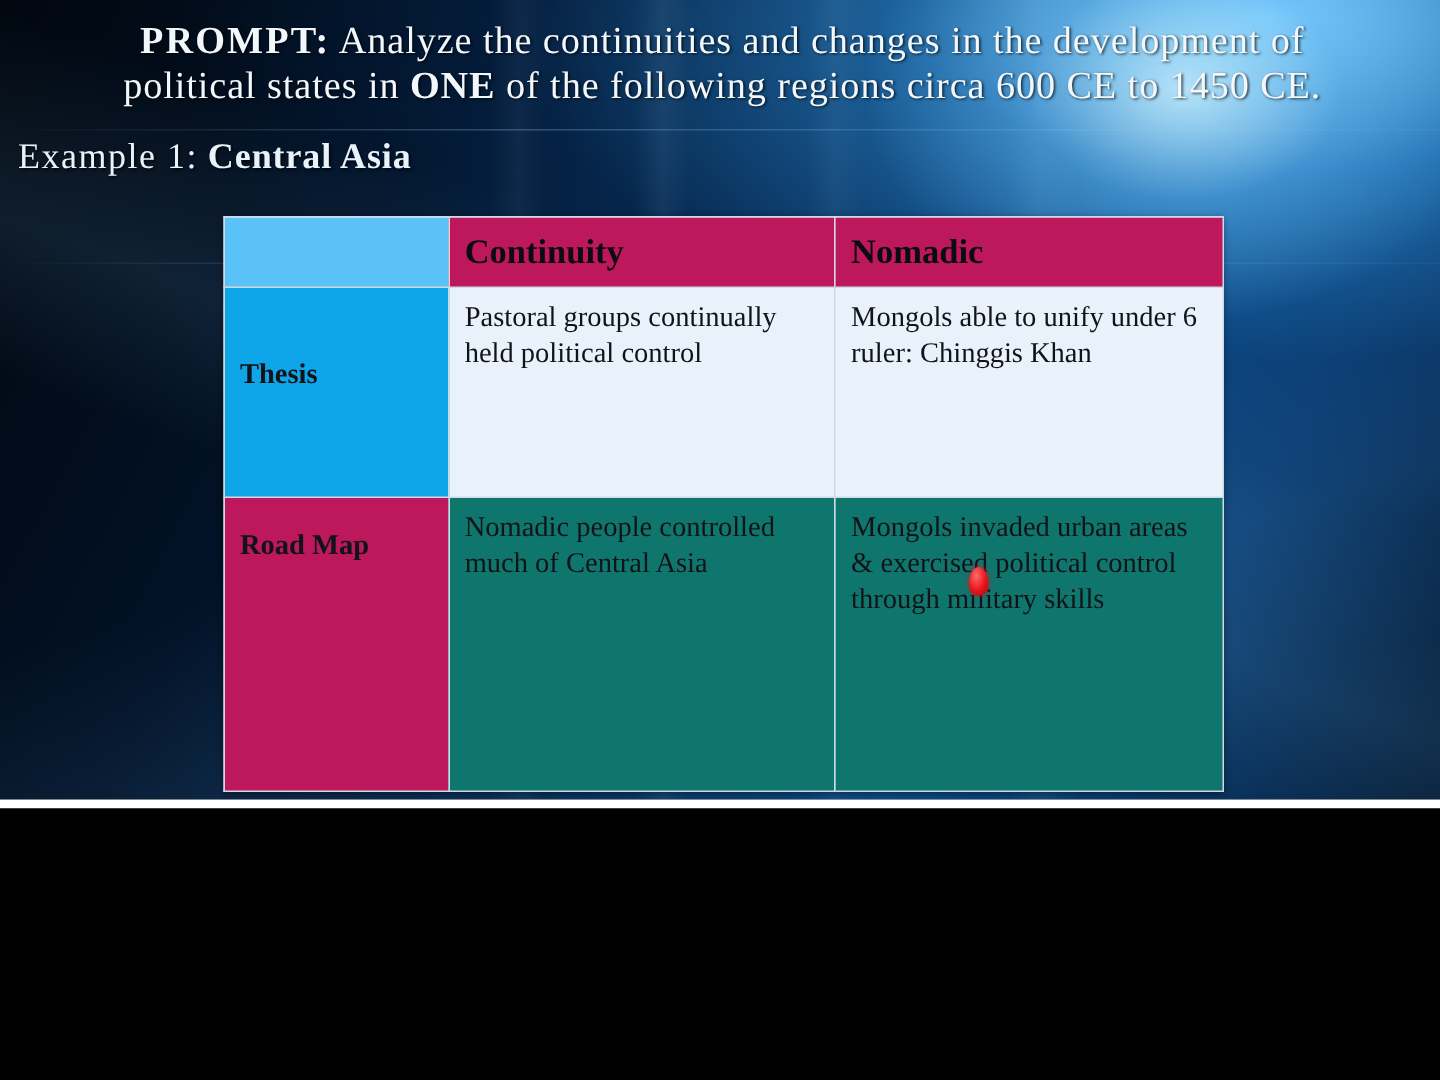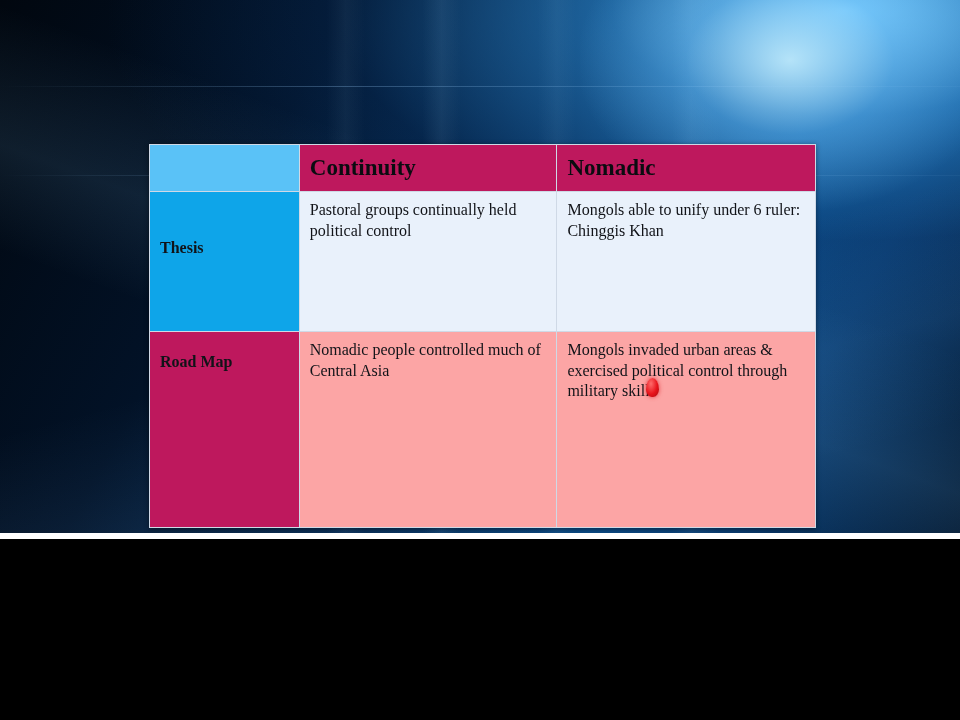--- a/index.html
+++ b/index.html
@@ -106,21 +106,21 @@
     top: 144px;
     width: 667px;
     border-collapse: collapse;
     background: #f1f6fc;
     box-shadow: 0 1px 5px rgba(0,0,0,0.45);
   }
   table.cc th, table.cc td {
     border: 1px solid #cfd9e6;
     vertical-align: top;
     padding: 8px 10px 12px 10px;
-    font-size: 16px;
+    font-size: 19px;
     line-height: 1.27;
     color: #111318;
   }
   table.cc thead th {
     background: #be185d;
     color: #0a0c10;
     font-weight: bold;
     font-size: 23px;
     padding: 8px 10px 9px 10px;
     text-align: left;
@@ -128,21 +128,21 @@
   }
   table.cc thead th.corner { background: #5ac2f7; }
   table.cc .rowhead {
     font-weight: bold;
     background: #e2ecf8;
     width: 150px;
     padding-top: 46px;
   }
   table.cc tr.thesis td { background: #e9f1fb; height: 140px; }
   table.cc tr.thesis td.rowhead { background: #0ea5e9; }
-  table.cc tr.roadmap td { background: #fca5a5; height: 196px; }
+  table.cc tr.roadmap td { background: #0f766e; height: 196px; }
   table.cc tr.roadmap td.rowhead { background: #be185d; padding-top: 20px; }
   table.cc col.c1 { width: 150px; }
   table.cc col.c2 { width: 258px; }
   table.cc col.c3 { width: 259px; }
 
   
   .bar-top {
     position: absolute;
     left: 0; top: 533px;
     width: 960px; height: 6px;
@@ -172,21 +172,29 @@
 
 <div id="stage">
 
   <div class="slide">
     <div class="bands"></div>
     <div class="sweep"></div>
     <div class="glowdot"></div>
     <div class="hline" style="top:86px;"></div>
     <div class="hline" style="top:175px;"></div>
 
-
+    <div class="prompt">
+      <span class="lbl">PROMPT:</span><span> Analyze the continuities and changes in the development of</span><br>
+      <span>political states in </span><span class="b">ONE</span><span> of the following regions circa 600 CE to 1450 CE.</span>
+    </div>
+
+    <div class="example">
+      <span class="ex-lbl">Example 1:</span>
+      <span class="ex-topic">Central Asia</span>
+    </div>
 
     <table class="cc">
       <colgroup>
         <col class="c1">
           <col class="c2">
           <col class="c3">
       </colgroup>
       <thead>
         <tr>
           <th class="corner"></th>

